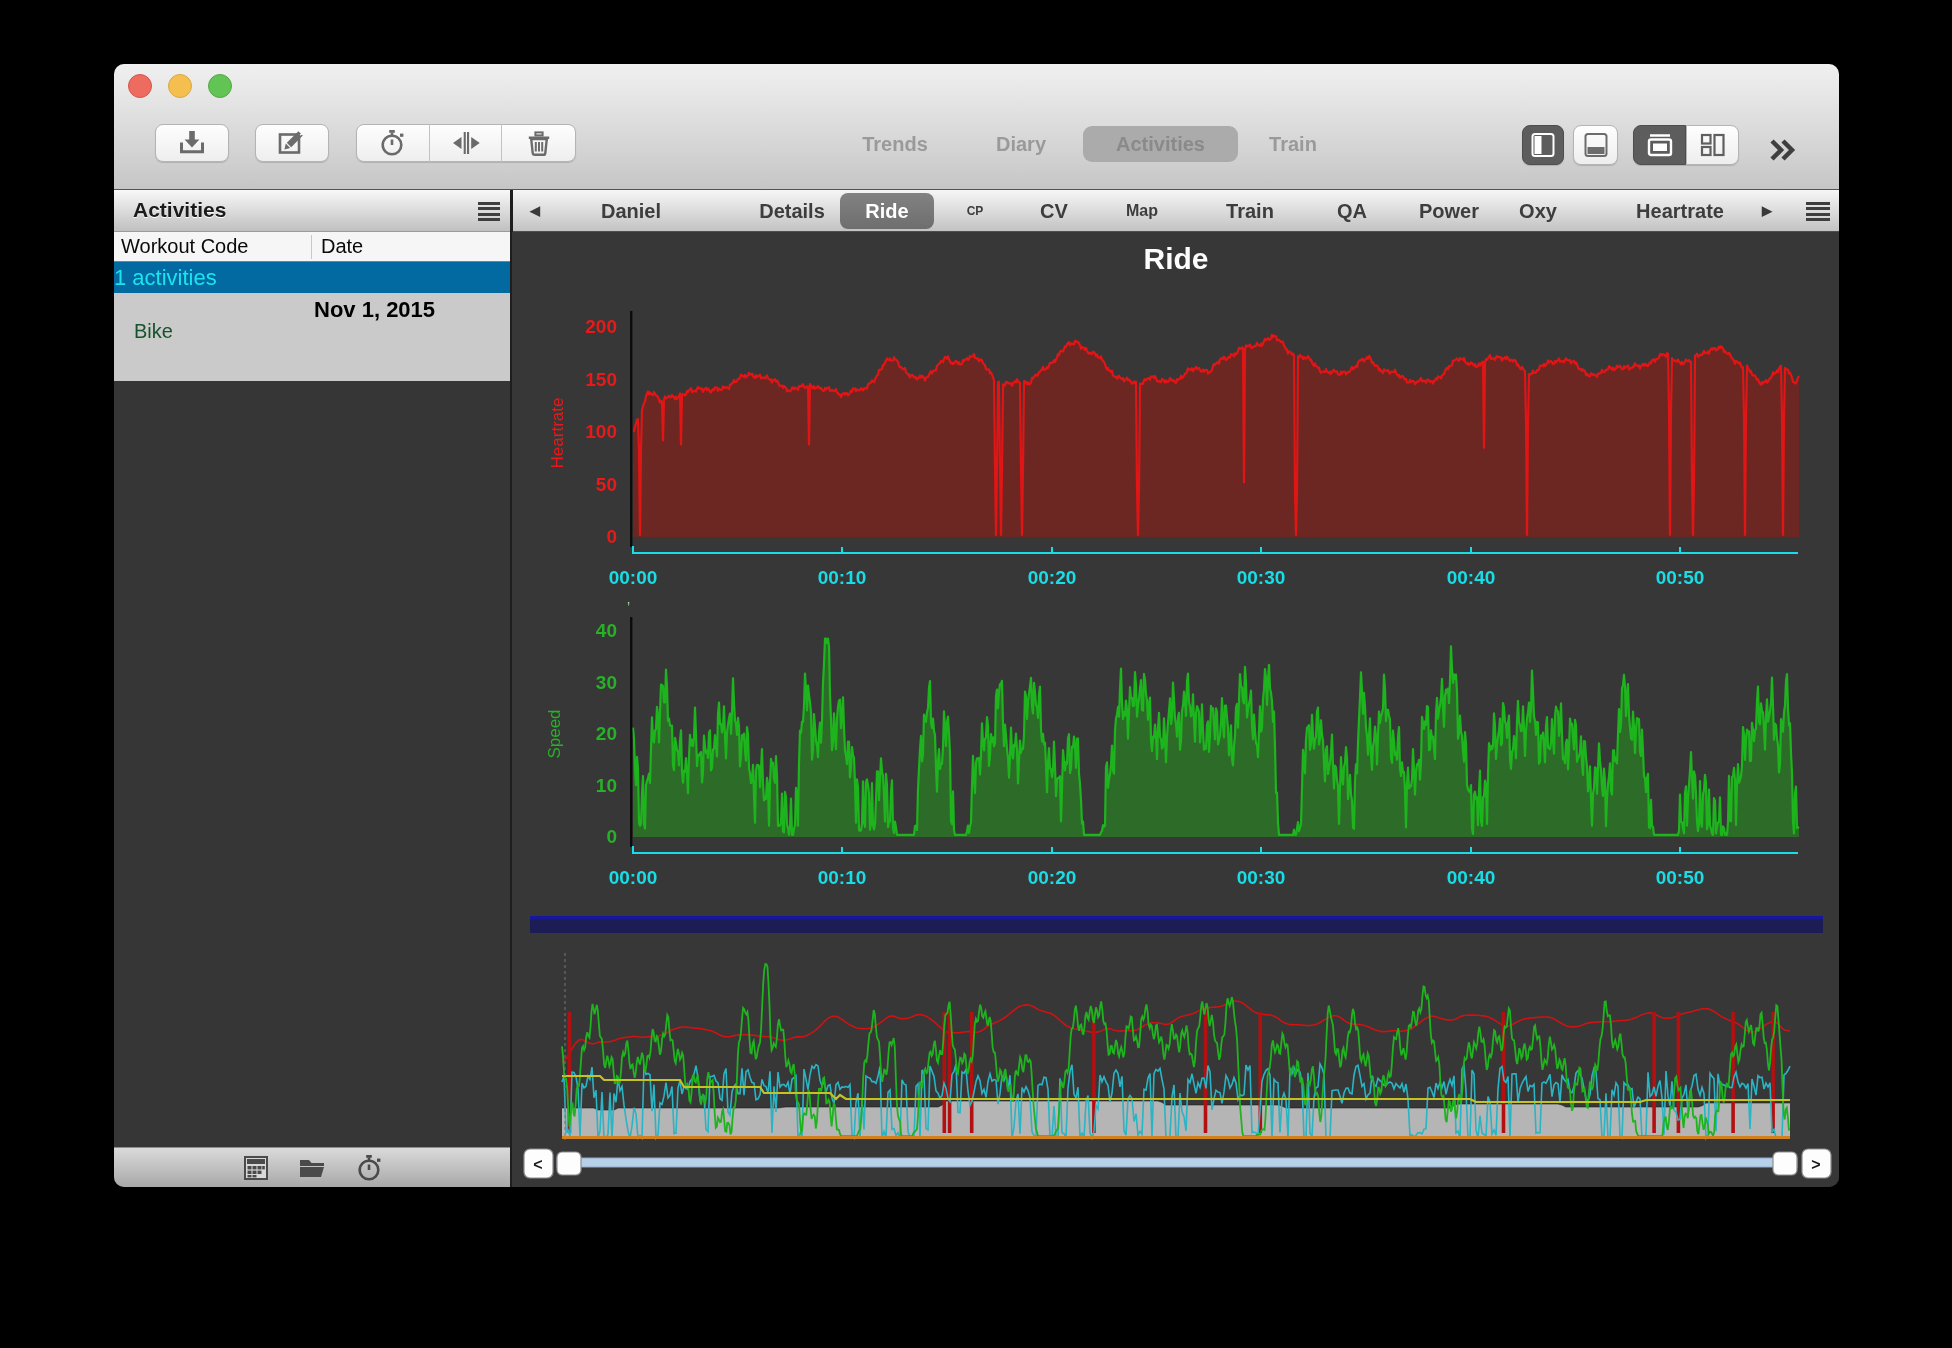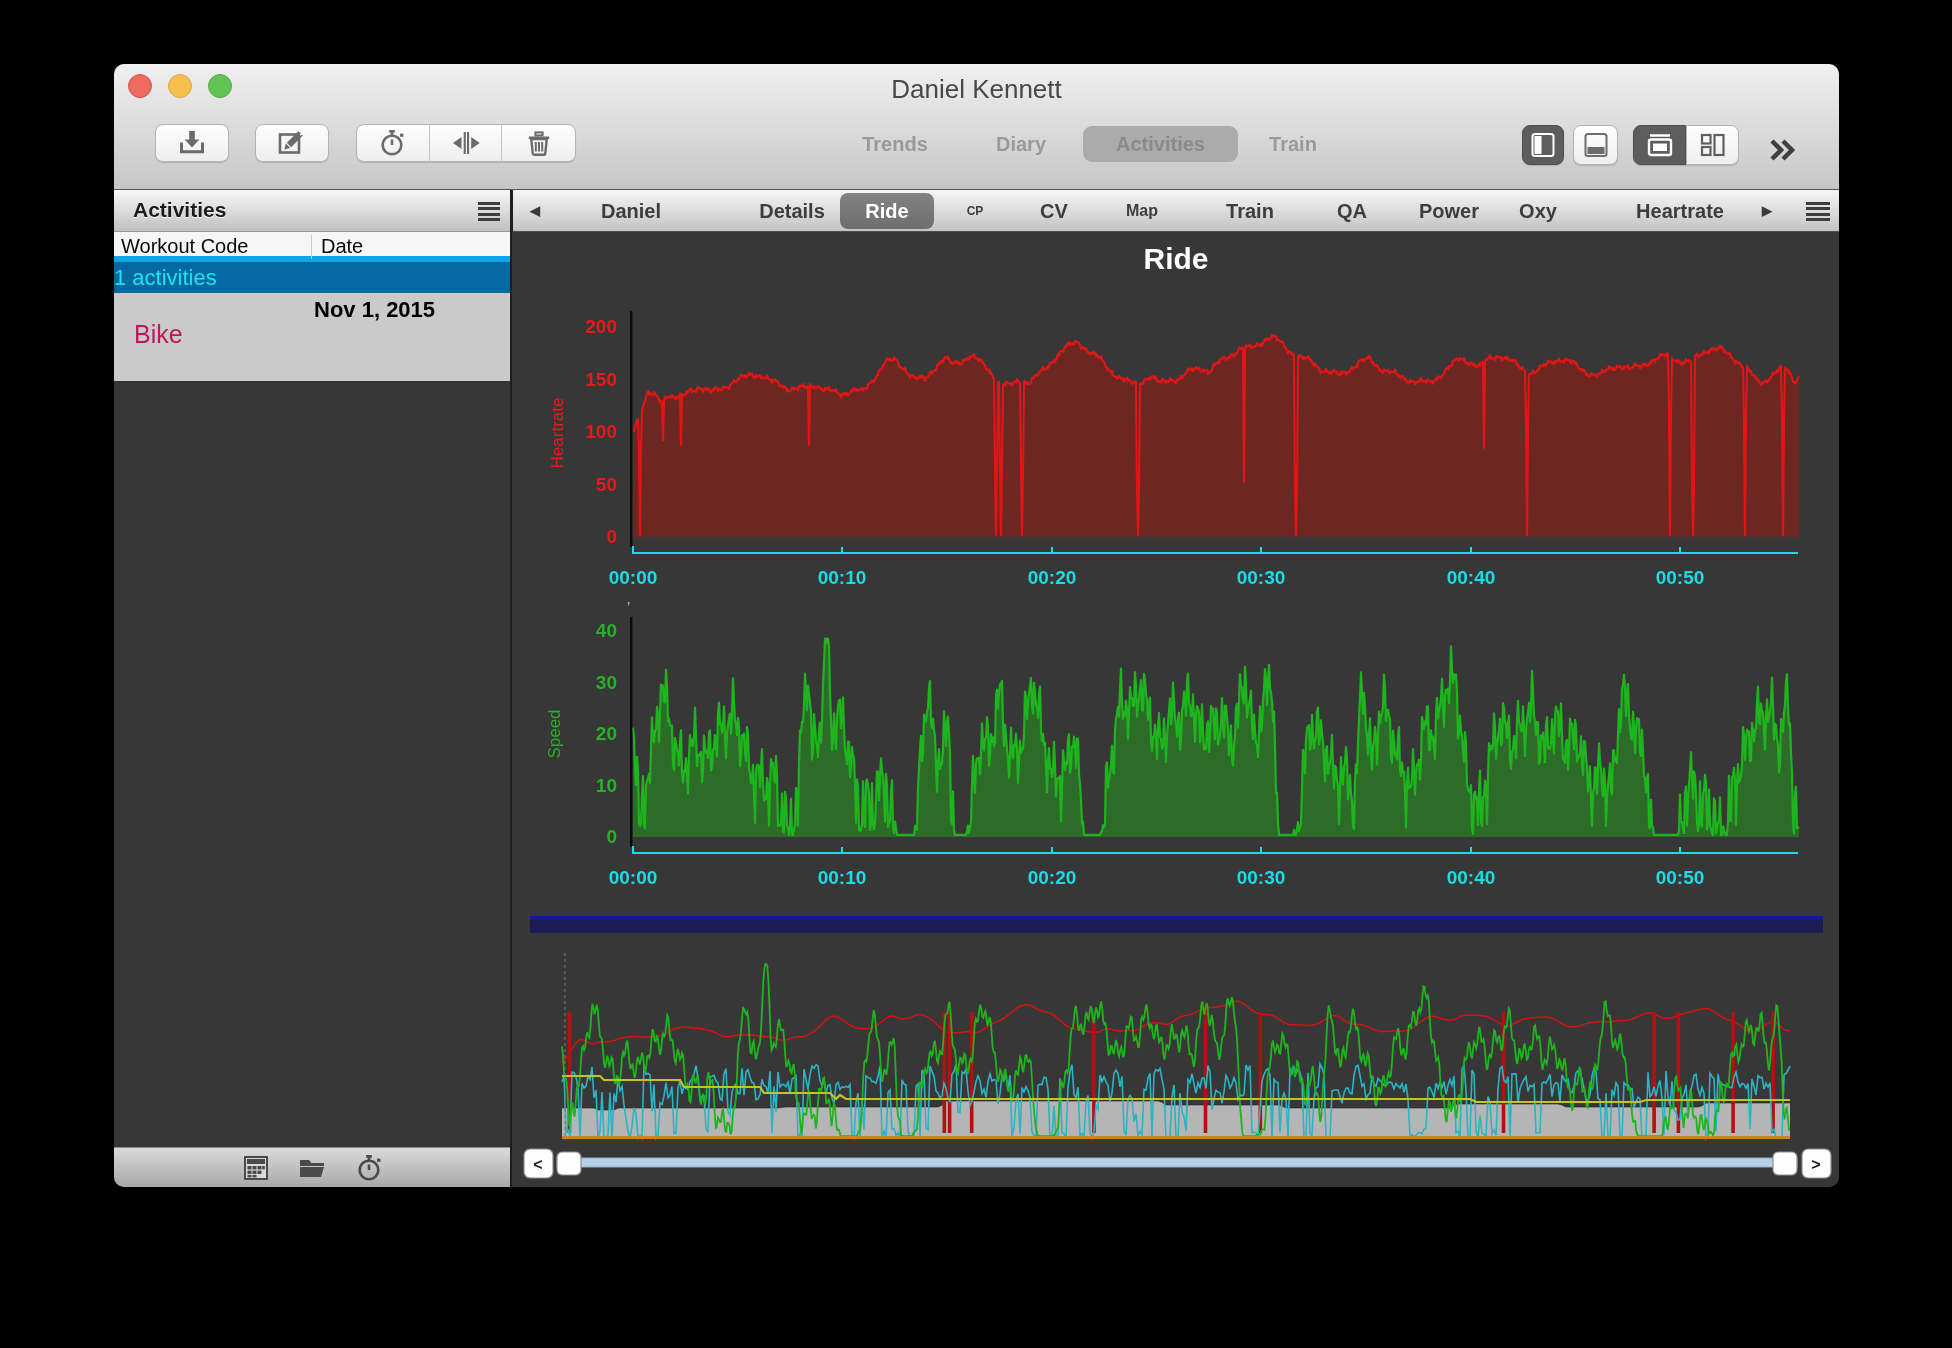--- a/index.html
+++ b/index.html
@@ -1,18 +1,17 @@
 <!DOCTYPE html>
 <html><head><meta charset="utf-8"><style>*{margin:0;padding:0;box-sizing:border-box}html,body{width:1952px;height:1348px;background:#000;font-family:"Liberation Sans",sans-serif;overflow:hidden}#win{position:absolute;left:114px;top:64px;width:1725px;height:1123px;border-radius:10px;overflow:hidden;background:#373737}#chrome{position:absolute;left:0;top:0;width:100%;height:126px;background:linear-gradient(#f0f0f0,#e0e0e0 40%,#c6c6c6);border-bottom:1px solid #535353}.tl{position:absolute;top:10px;width:24px;height:24px;border-radius:50%}.btn{position:absolute;top:60px;height:38px;border-radius:8px;background:linear-gradient(#fefefe,#eee);border:1px solid #b4b4b4;box-shadow:0 1px 1px rgba(0,0,0,.15);display:flex;align-items:center;justify-content:center}.seg{position:absolute;top:60px;height:38px;display:flex;align-items:center;justify-content:center}#title{position:absolute;top:10px;left:0;width:100%;text-align:center;font-size:26px;color:#484848}.ctr{position:absolute;top:62px;height:36px;line-height:36px;font-size:20px;font-weight:bold;color:#9a9a9a;text-align:center}#tabband{position:absolute;left:399px;top:126px;width:1326px;height:42px;background:linear-gradient(#f6f6f6,#c3c3c3);border-bottom:1px solid #4e4e4e}.tab{position:absolute;top:0;height:42px;line-height:42px;font-size:18px;font-weight:bold;color:#383838;transform:translateX(-50%)}#sidebar{position:absolute;left:0;top:126px;width:398px;height:997px;background:#363636}#sbhead{position:absolute;left:0;top:0;width:398px;height:42px;background:linear-gradient(#f8f8f8,#c0c0c0);border-bottom:1px solid #9a9a9a}#sbdiv{position:absolute;left:396px;top:126px;width:3px;height:997px;background:#1e1e1e}</style></head><body>
 <div id="win">
     <div id="chrome">
       <div class="tl" style="left:14px;background:#ed6b5f;border:1px solid #d5544a"></div>
       <div class="tl" style="left:54px;background:#f5bf4f;border:1px solid #d9a741"></div>
       <div class="tl" style="left:94px;background:#62c455;border:1px solid #53a943"></div>
-      <div id="title">Daniel Kennett</div>
       <div class="btn" style="left:41px;width:74px">
         <svg width="30" height="26" viewBox="0 0 30 26">
           <path d="M4.5 12.5 v9.3 h21 v-9.3" fill="none" stroke="#6b6b6b" stroke-width="3"></path>
           <rect x="12.2" y="1" width="5.6" height="9" fill="#6b6b6b"></rect>
           <path d="M15 17.5 l-7.4-8 h14.8 z" fill="#6b6b6b"></path>
         </svg>
       </div>
       <div class="btn" style="left:141px;width:74px">
         <svg width="30" height="26" viewBox="0 0 30 26">
           <rect x="3" y="4.5" width="19" height="18" fill="none" stroke="#6b6b6b" stroke-width="2.6"></rect>
@@ -114,29 +113,29 @@
     <div id="sidebar">
       <div id="sbhead">
         <span style="position:absolute;left:19px;top:8px;font-size:21px;font-weight:bold;color:#1b1b1b;text-shadow:0 1px 0 #fff">Activities</span>
         <div style="position:absolute;left:364px;top:12px;width:22px">
           <div style="height:3px;background:#3e3e3e;margin-bottom:2.4px"></div>
           <div style="height:3px;background:#3e3e3e;margin-bottom:2.4px"></div>
           <div style="height:3px;background:#3e3e3e;margin-bottom:2.4px"></div>
           <div style="height:3px;background:#3e3e3e;margin-bottom:2.4px"></div>
         </div>
       </div>
-      <div style="position:absolute;left:0;top:42px;width:398px;height:30px;background:#f6f6f6;border-bottom:6px solid #0ea5e9">
+      <div style="position:absolute;left:0;top:42px;width:398px;height:30px;background:#f6f6f6;border-bottom:1px solid #0ea5e9">
         <span style="position:absolute;left:7px;top:3px;font-size:20px;color:#0a0a0a">Workout Code</span>
         <span style="position:absolute;left:207px;top:3px;font-size:20px;color:#0a0a0a">Date</span>
         <div style="position:absolute;left:197px;top:3px;width:1px;height:24px;background:#c9c9c9"></div>
       </div>
       <div style="position:absolute;left:0;top:72px;width:398px;height:31px;background:#0369a1;line-height:31px"><span style="margin-left:0;font-size:22px;color:#1ce3ed">1 activities</span></div>
       <div style="position:absolute;left:0;top:103px;width:398px;height:88px;background:#cacaca">
         <span style="position:absolute;left:200px;top:4px;font-size:22px;font-weight:bold;color:#000">Nov 1, 2015</span>
-        <span style="position:absolute;left:20px;top:27px;font-size:25px;color:#be185d">Bike</span>
+        <span style="position:absolute;left:20px;top:27px;font-size:20px;color:#14532d">Bike</span>
       </div>
       <div style="position:absolute;left:0;top:957px;width:398px;height:40px;background:linear-gradient(#dadada,#a8a8a8);border-top:1px solid #8d8d8d">
         <div style="position:absolute;left:129px;top:7px"><svg width="26" height="26" viewBox="0 0 26 26">
             <rect x="1" y="1" width="24" height="24" fill="#4a4a4a"></rect>
             <rect x="3" y="3" width="20" height="20" fill="#d8d8d8"></rect>
             <rect x="4" y="4" width="18" height="5" fill="#4a4a4a"></rect>
             <g fill="#4a4a4a">
               <rect x="4.5" y="11" width="4" height="3.4"></rect>
               <rect x="9.5" y="11" width="4" height="3.4"></rect>
               <rect x="14.5" y="11" width="4" height="3.4"></rect>

